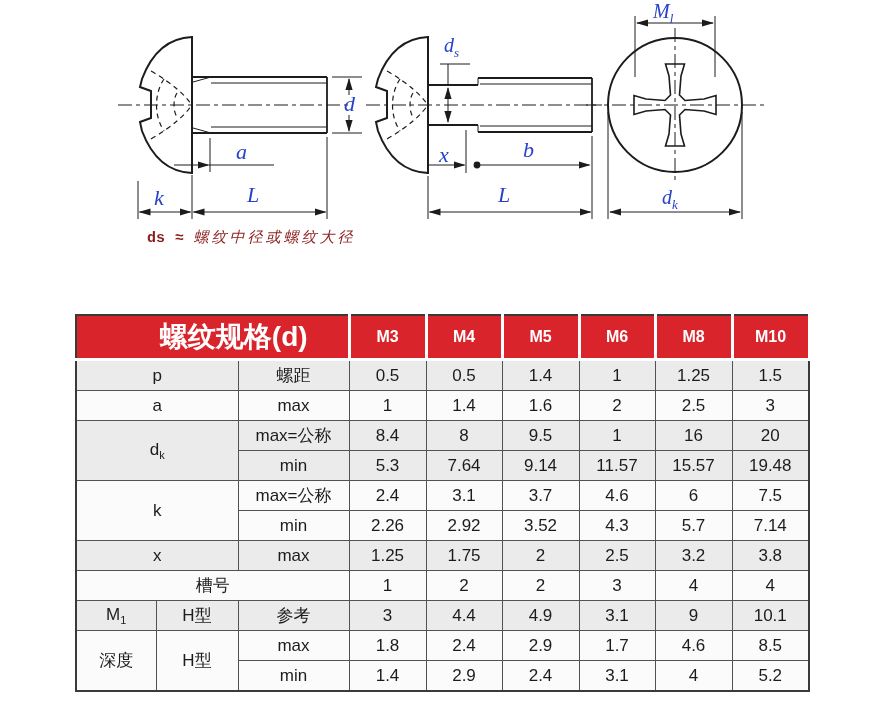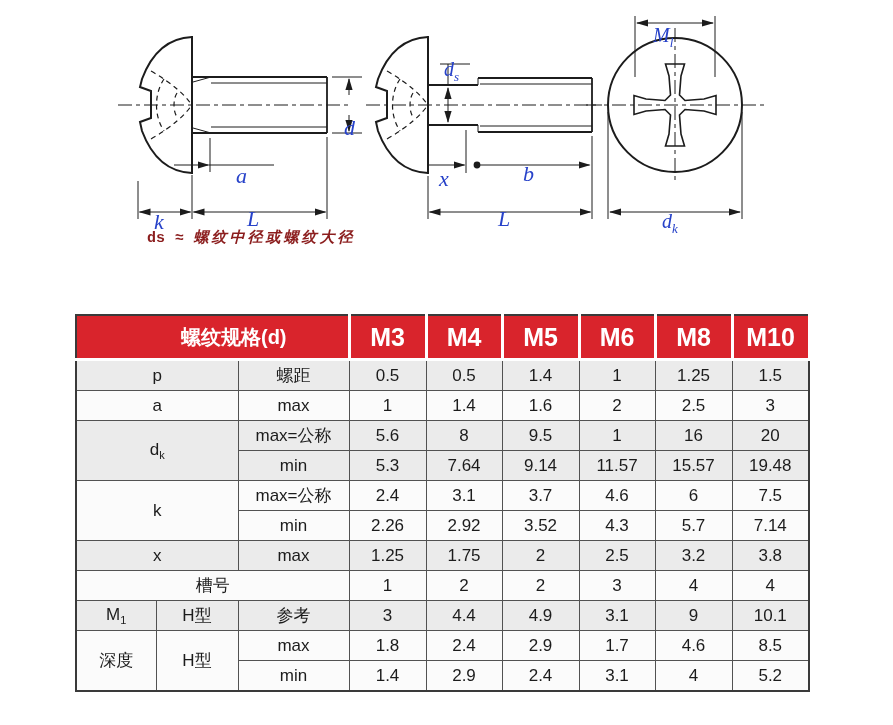--- a/index.html
+++ b/index.html
@@ -1,31 +1,31 @@
 <!DOCTYPE html>
 <html><head>
 <meta charset="utf-8">
 <style>
   html,body{margin:0;padding:0;background:#fff;}
   .screen{position:relative;width:893px;height:725px;background:#fff;overflow:hidden;
           font-family:"Liberation Sans","DejaVu Sans",sans-serif;color:#1c1c1c;}
   .screen svg{position:absolute;overflow:visible;}
   .dim-label{position:absolute;color:#2742c9;font-family:"Liberation Serif","DejaVu Serif",serif;
-             font-style:italic;font-size:22px;line-height:1;white-space:nowrap;margin-top:24px;}
+             font-style:italic;font-size:22px;line-height:1;white-space:nowrap;}
   .dim-label sub{font-size:13px;line-height:1;}
   .dim-label.small{font-size:20px;}
   .caption{position:absolute;left:147px;top:228px;color:#8b1d1d;font-size:15px;white-space:nowrap;}
   .caption .term{font-weight:bold;font-family:"Liberation Mono","DejaVu Sans Mono",monospace;}
   .caption .approx{margin:0 6px;font-weight:bold;}
-  .caption .desc{font-family:"Liberation Serif","DejaVu Serif",serif;font-style:italic;letter-spacing:3px;font-weight:bold;}
+  .caption .desc{font-family:"Liberation Serif","DejaVu Serif",serif;font-style:italic;letter-spacing:3px;font-weight:normal;}
   table.spec{position:absolute;left:75px;top:314px;width:733px;border-collapse:collapse;
              table-layout:fixed;border:2px solid #3a3a3a;}
-  table.spec th{background:#d9242c;color:#fff;font-size:25px;font-weight:bold;height:42px;
+  table.spec th{background:#d9242c;color:#fff;font-size:16px;font-weight:bold;height:42px;
                 padding:0;border-right:3px solid #fff;border-bottom:3px solid #fff;}
-  table.spec th.spec-head{font-size:20px;padding-left:43px;}
+  table.spec th.spec-head{font-size:28px;padding-left:43px;}
   table.spec td{border:1px solid #525252;text-align:center;font-size:17px;height:29px;
                 padding:0;background:#fbfbfb;}
   table.spec tr.shade td{background:#ebebeb;}
   table.spec td sub{font-size:11px;}
 </style>
 </head>
 <body>
 
 <div class="screen">
 
@@ -167,21 +167,21 @@
       <td>1</td>
       <td>1.4</td>
       <td>1.6</td>
       <td>2</td>
       <td>2.5</td>
       <td>3</td>
     </tr>
     <tr class="shade">
       <td colspan="2" rowspan="2"><span>d</span><sub>k</sub></td>
       <td>max=公称</td>
-      <td>5.6</td>
+      <td>8.4</td>
       <td>8</td>
       <td>9.5</td>
       <td>1</td>
       <td>16</td>
       <td>20</td>
     </tr>
     <tr class="shade">
       <td>min</td>
       <td>5.3</td>
       <td>7.64</td>

